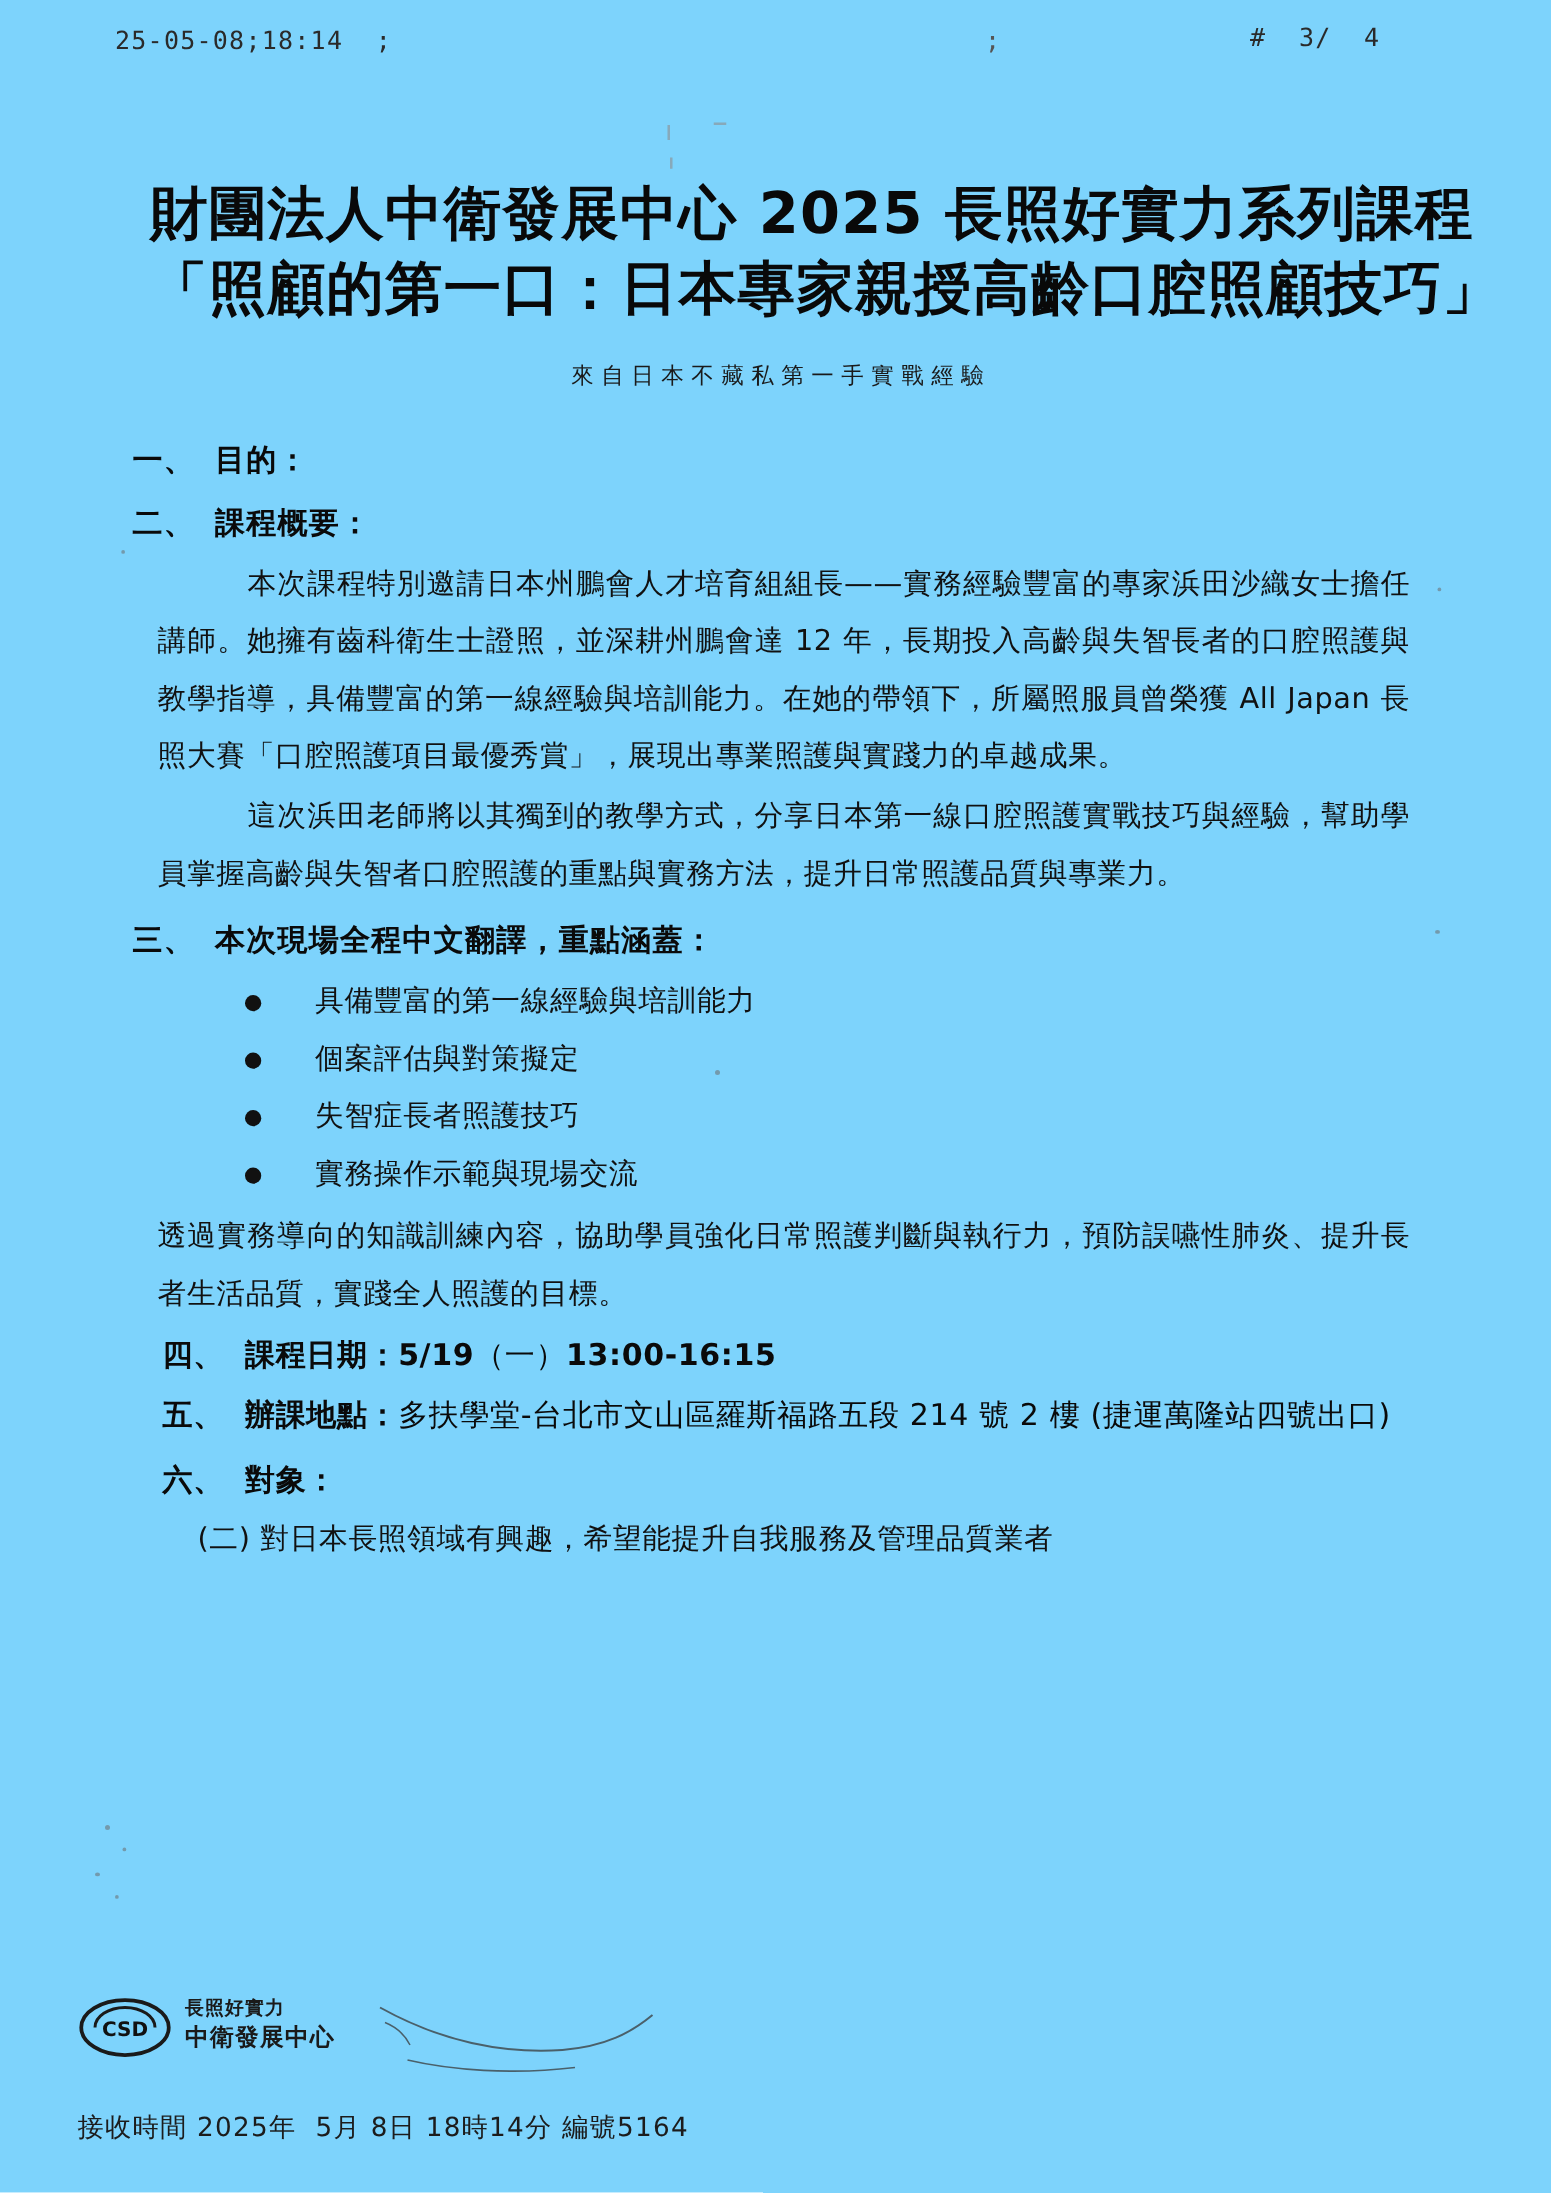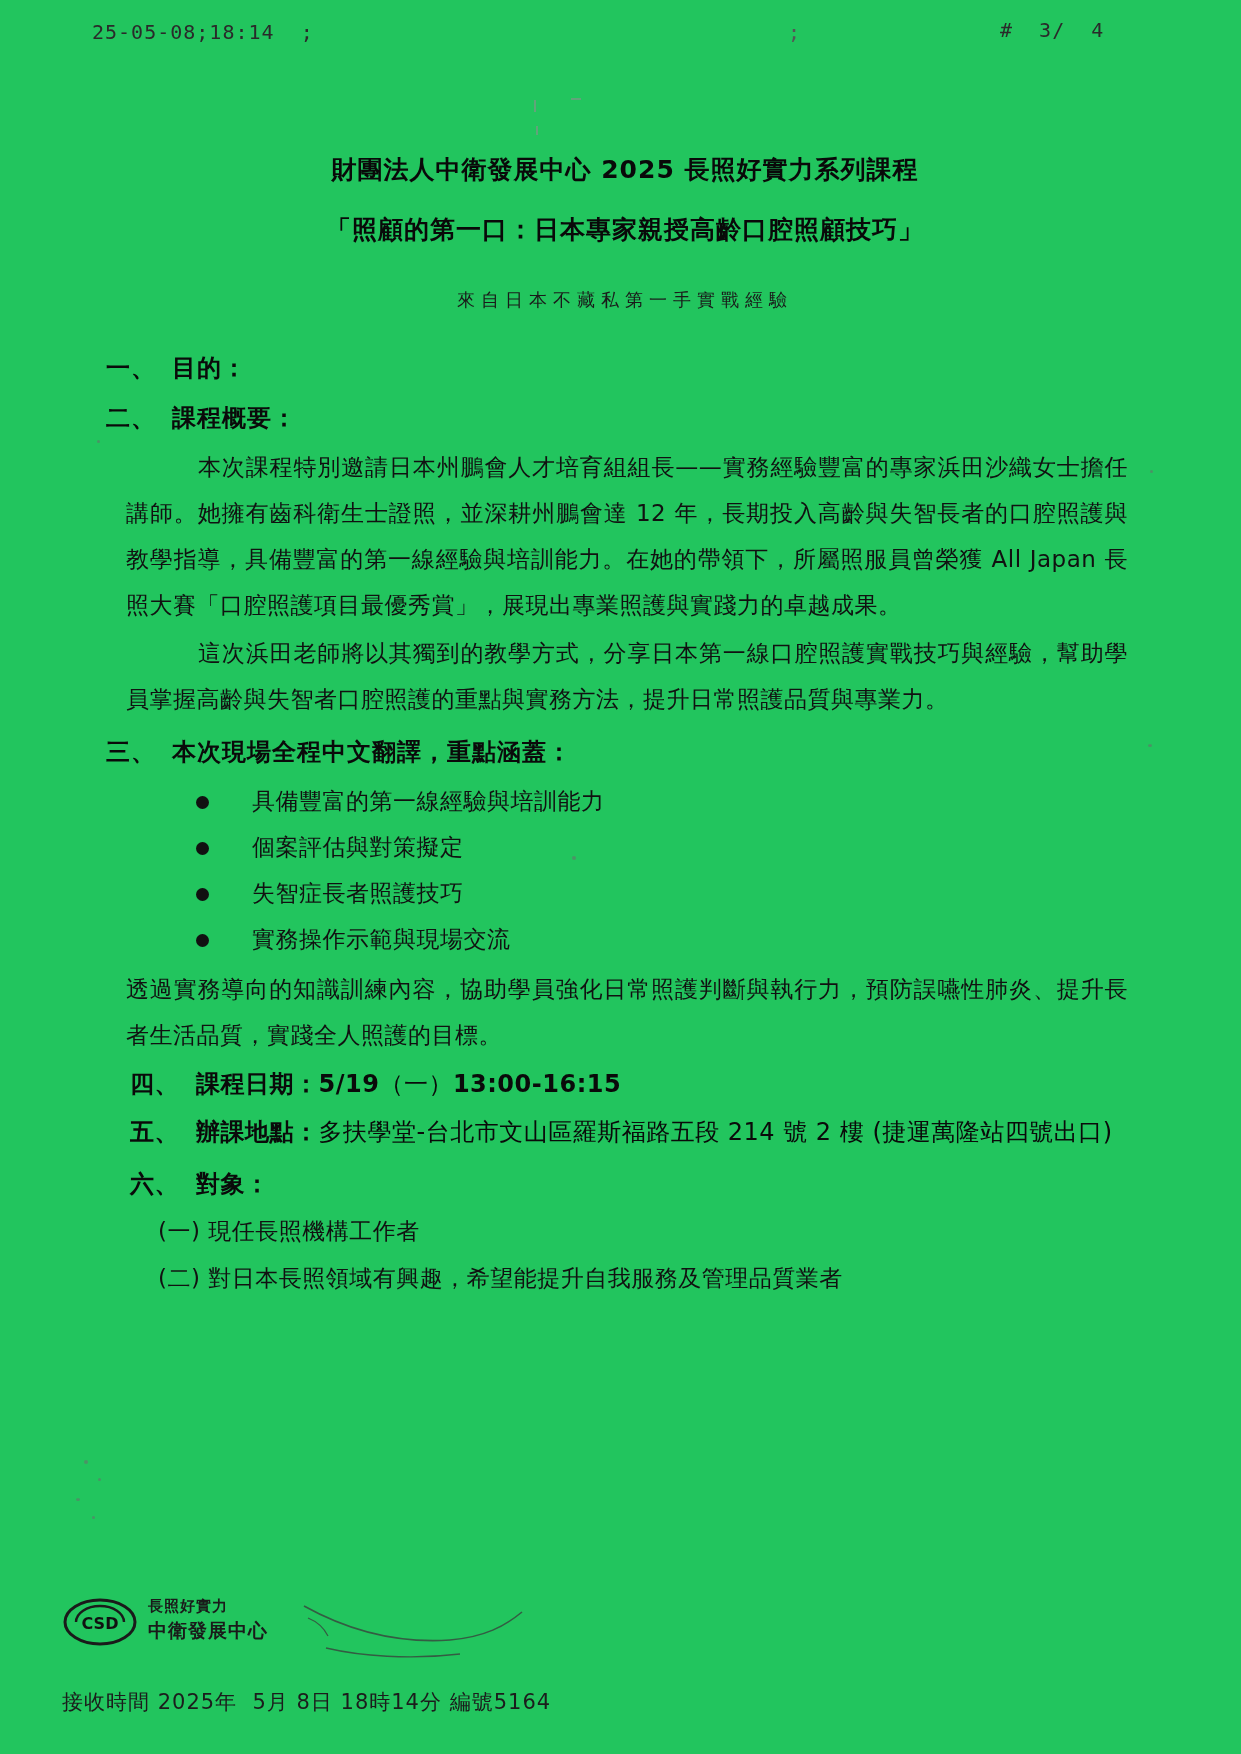--- a/index.html
+++ b/index.html
@@ -10,21 +10,21 @@
   }
   body {
     font-family: "DejaVu Sans", "Liberation Sans", sans-serif;
     color: #111111;
   }
   .page {
     position: relative;
     width: 1241px;
     height: 1754px;
     margin: 0 auto;
-    background: #22c55e;
+    background: #7dd3fc;
     overflow: hidden;
     box-sizing: border-box;
     text-decoration: underline;
   }
   
   .fax-header {
     position: absolute;
     top: 14px;
     left: 0;
     width: 1241px;
@@ -63,21 +63,21 @@
   .title-block {
     position: absolute;
     left: 120px;
     top: 140px;
     width: 1010px;
     text-align: center;
   }
   .title-line {
     font-family: "DejaVu Sans", sans-serif;
     font-weight: bold;
-    font-size: 25px;
+    font-size: 46px;
     line-height: 60px;
     letter-spacing: 1px;
     color: #090909;
     white-space: nowrap;
   }
   .subtitle {
     position: absolute;
     left: 120px;
     top: 288px;
     width: 1010px;
@@ -276,21 +276,20 @@
         <span class="num">四、</span><span>課程日期：</span><span class="big">5/19</span><span class="normal">（一）</span><span class="big">13:00-16:15</span>
       </div>
 
       <div class="kv-line">
         <span class="num">五、</span><span>辦課地點：</span><span class="normal">多扶學堂-台北市文山區羅斯福路五段 214 號 2 樓 (捷運萬隆站四號出口)</span>
       </div>
 
       <div class="kv-line" style="margin-top:4px;">
         <span class="num">六、</span><span>對象：</span>
       </div>
-      <div class="sub-item">(一) 現任長照機構工作者</div>
       <div class="sub-item">(二) 對日本長照領域有興趣，希望能提升自我服務及管理品質業者</div>
 
     </div>
 
     <div class="logo-block">
       <svg class="logo-mark" viewBox="0 0 76 52">
         <ellipse cx="38" cy="26" rx="35" ry="22" fill="none" stroke="#1a1a1a" stroke-width="3"></ellipse>
         <path d="M14 26 a24 16 0 0 1 48 0" fill="none" stroke="#1a1a1a" stroke-width="2.4"></path>
         <text x="38" y="33" font-family="'DejaVu Sans',sans-serif" font-size="16" font-weight="bold" text-anchor="middle" fill="#111">CSD</text>
       </svg>

